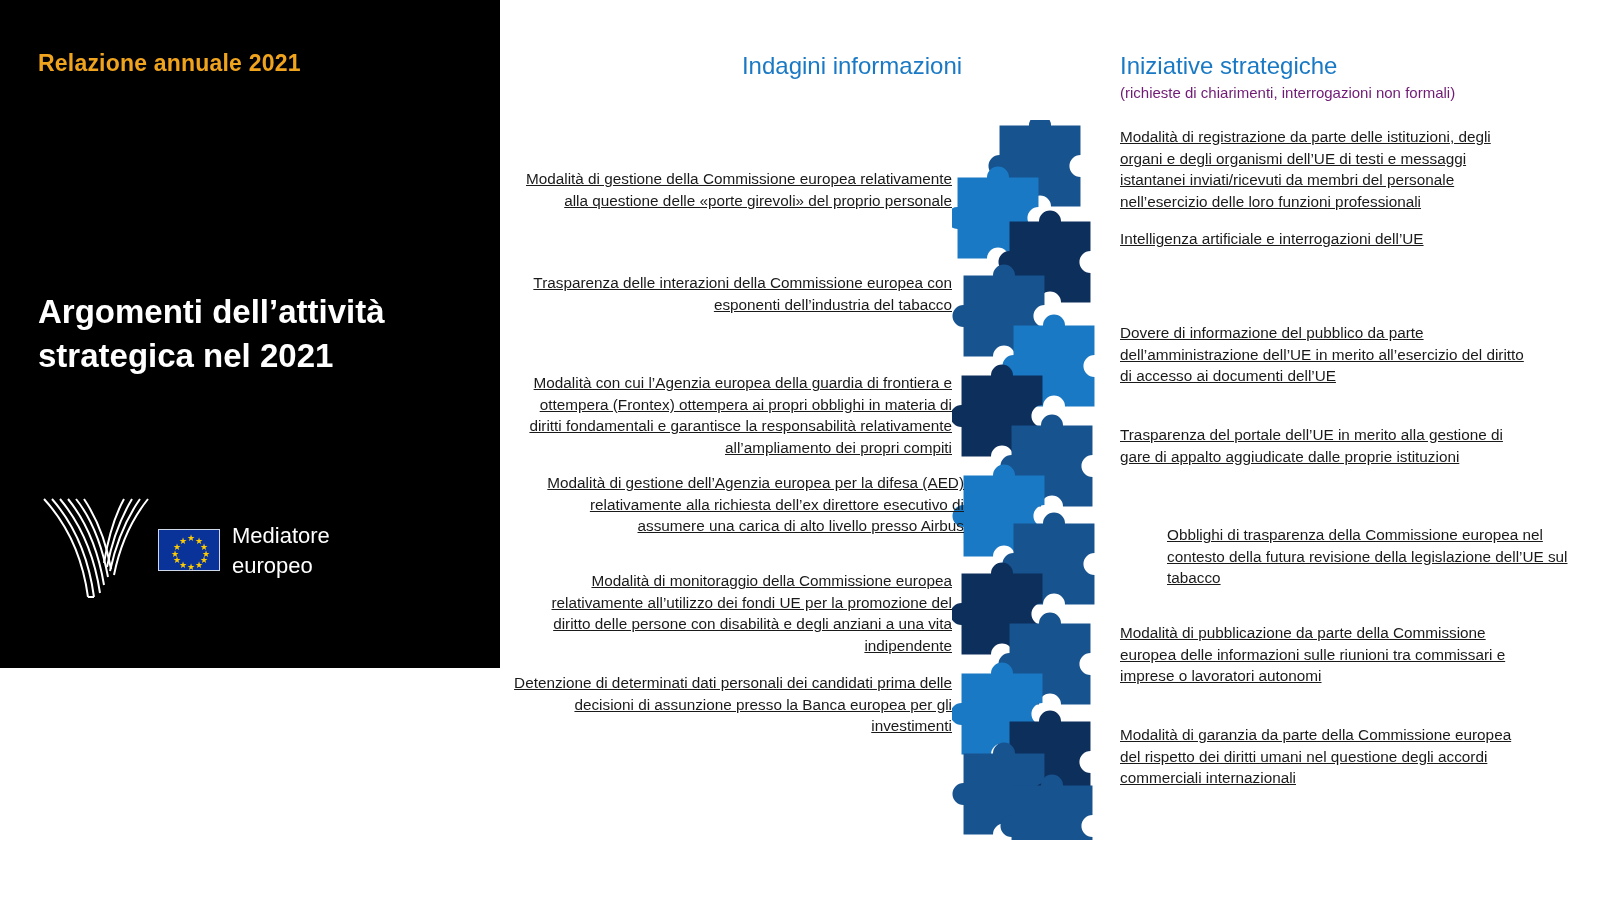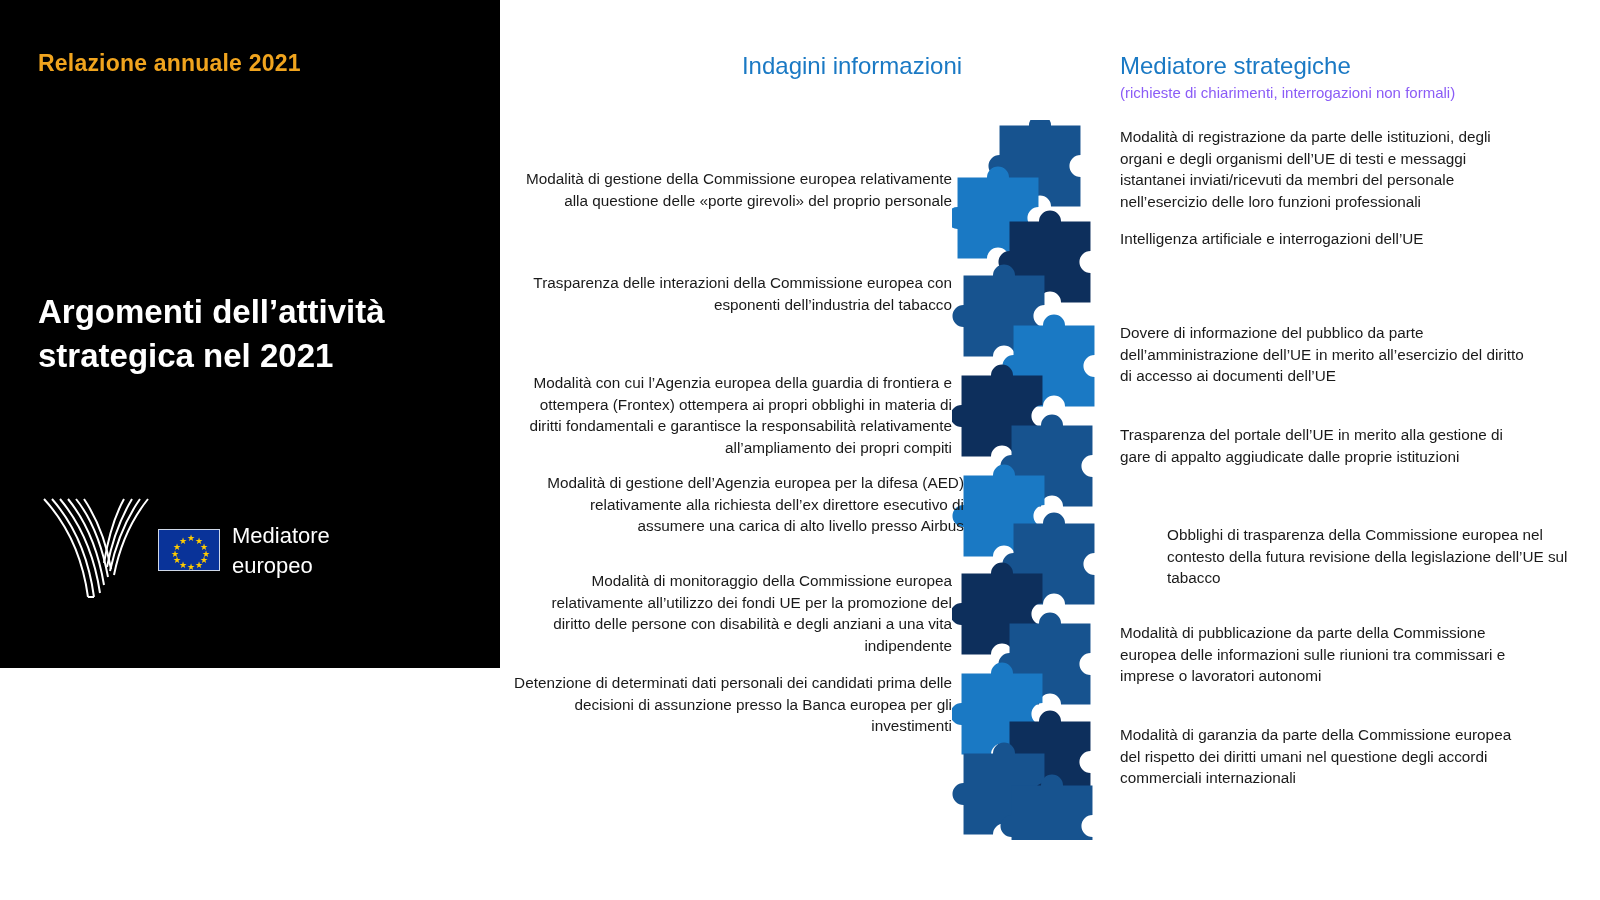--- a/index.html
+++ b/index.html
@@ -122,40 +122,41 @@
     text-align: center;
   }
   #heading-iniziative {
     left: 608px;
     top: 52px;
   }
   #heading-iniziative-sub {
     position: absolute;
     left: 608px;
     top: 84px;
-    color: #8b5cf6;
+    color: #701a75;
     font-size: 15px;
     white-space: nowrap;
   }
 
   
   #puzzle-col {
     position: absolute;
     left: 440px;
     top: 120px;
     width: 180px;
     height: 720px;
   }
 
   
   .item {
     position: absolute;
     color: #1a1a1a;
     font-size: 15.3px;
     line-height: 1.42;
+    text-decoration: underline;
   }
   .left-item {
     text-align: right;
   }
   .right-item {
     text-align: left;
   }
 </style>
 </head>
 <body>
@@ -203,21 +204,21 @@
         <div>europeo</div>
       </div>
     </div>
   </div>
   <div id="left-panel-edge"></div>
 
   <div id="right-area">
 
     <div class="col-heading" id="heading-indagini">Indagini informazioni</div>
 
-    <div class="col-heading" id="heading-iniziative">Mediatore strategiche</div>
+    <div class="col-heading" id="heading-iniziative">Iniziative strategiche</div>
     <div id="heading-iniziative-sub">(richieste di chiarimenti, interrogazioni non formali)</div>
 
     <svg id="puzzle-col" viewBox="0 0 180 720">
       <defs>
 
         <g id="pz">
           <path d="M6,6 H38 a10,10 0 1,1 24,0 H94 V38 a10,10 0 1,0 0,24 V94 H62 a10,10 0 1,0 -24,0 H6 V62 a10,10 0 1,1 0,-24 Z"></path>
         </g>
       </defs>
 

